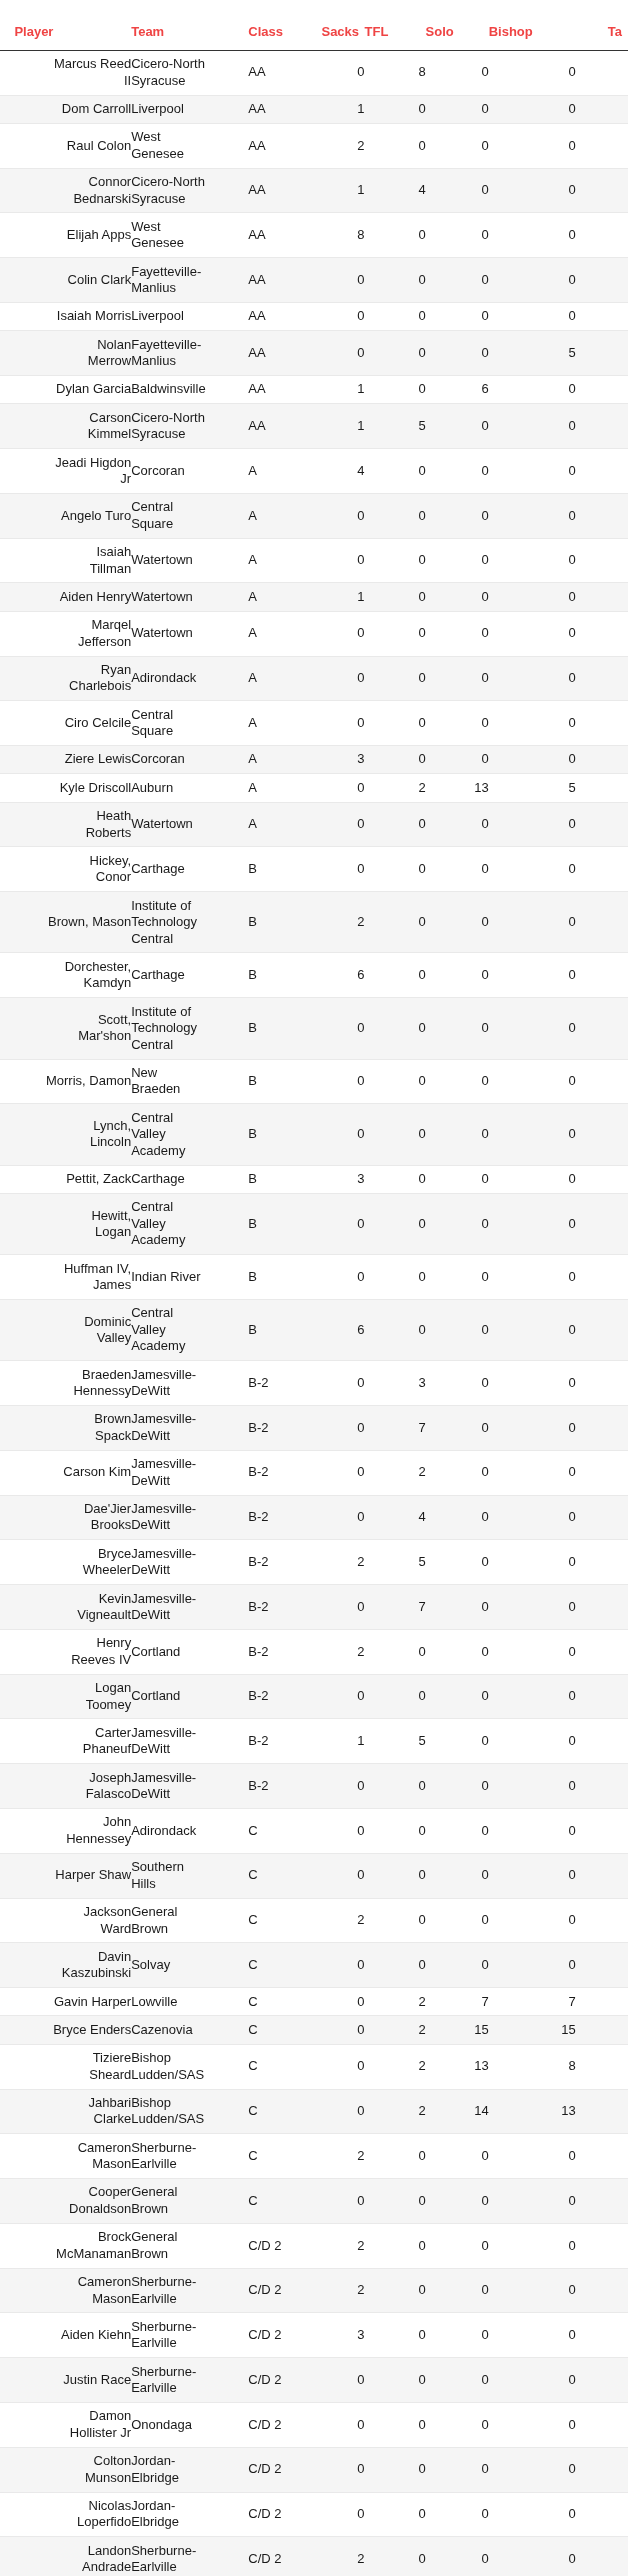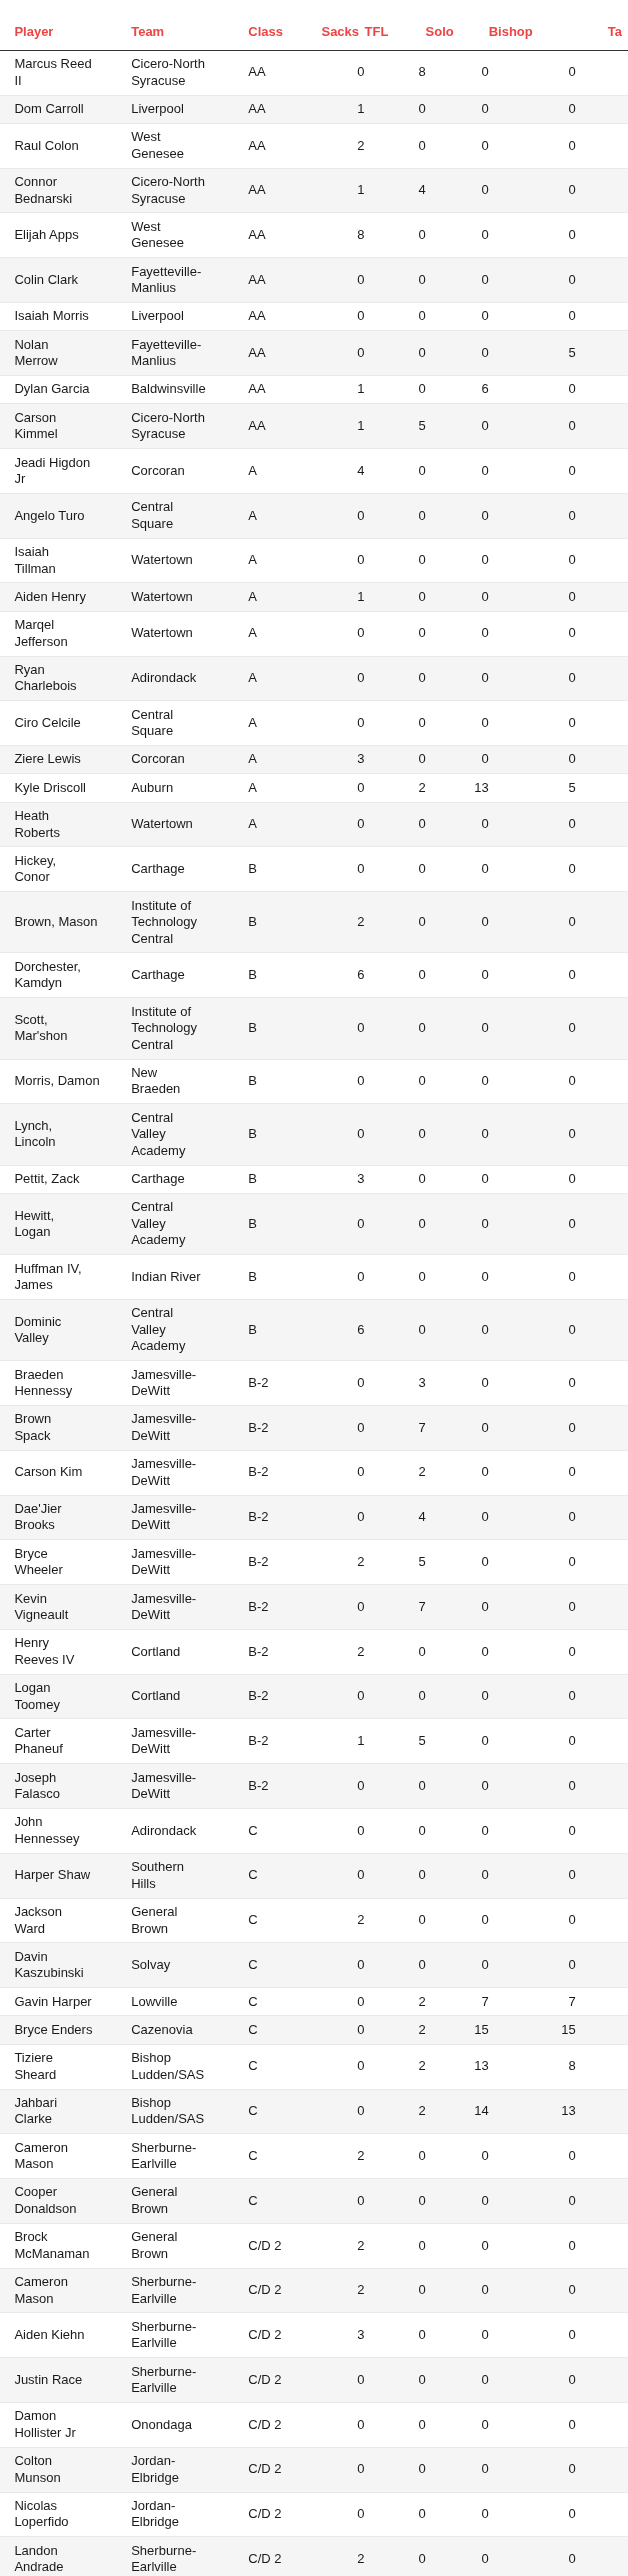--- a/index.html
+++ b/index.html
@@ -39,21 +39,21 @@
   thead th.h-player { padding-left: 14.4px; }
   thead th.num { text-align: left; }
   thead th.h-tackles { text-align: left; padding-left: 32px; }
 
   tbody td {
     padding: 5.4px 0;
     border-top: 0.5px solid #e9e9e9;
     vertical-align: middle;
     white-space: pre;
   }
-  tbody td.player { padding-left: 14.4px; }
+  tbody td.player { padding-left: 14.4px; text-align: right; }
   tbody td.num { text-align: right; }
   tbody tr:nth-child(even) { background: #f5f5f5; }
 </style>
 </head>
 <body>
 
 <div class="table-wrap">
   <table class="stats">
     <colgroup>
       <col class="c-player">

